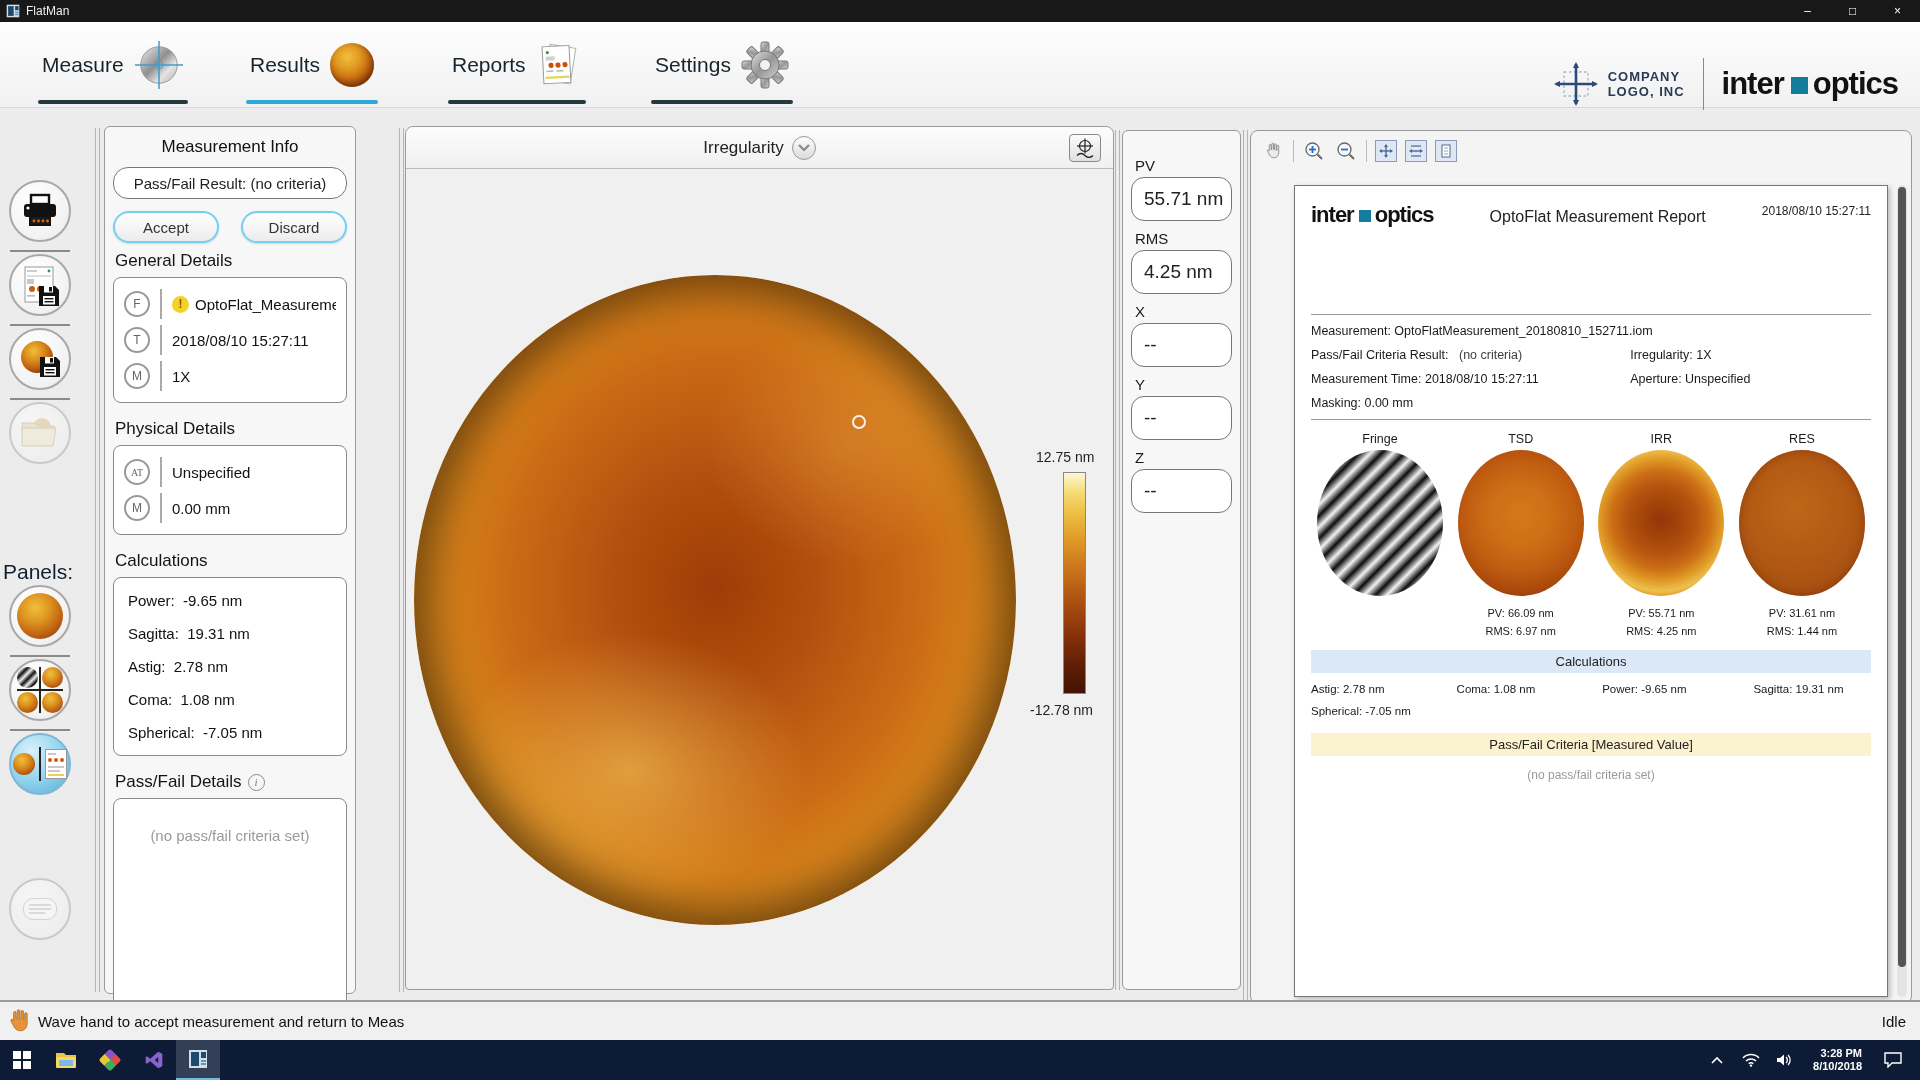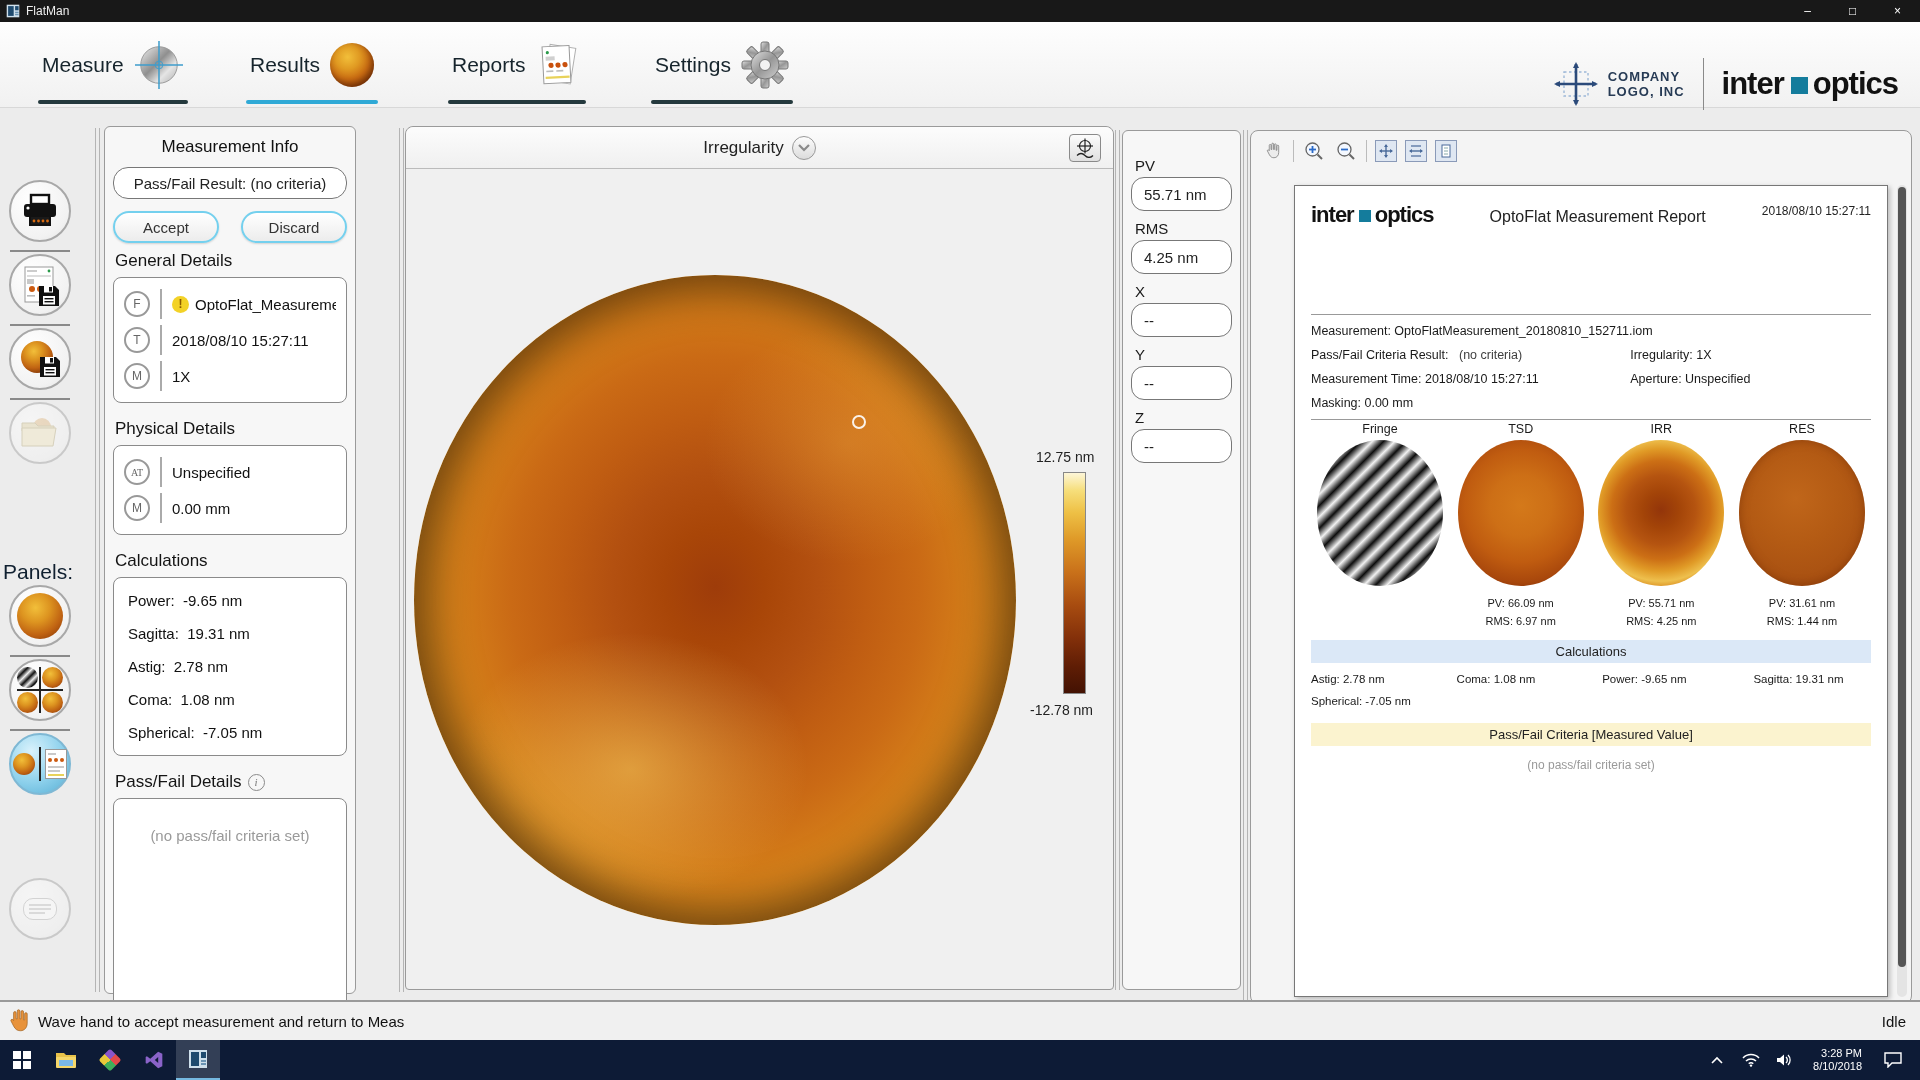--- a/index.html
+++ b/index.html
@@ -81,37 +81,37 @@
     box-shadow:inset 0 0 42px 16px rgba(25,7,0,.55);}
   .ringmark{position:absolute;left:446px;top:288px;width:14px;height:14px;border:2px solid rgba(255,255,255,.9);border-radius:50%;}
   .colorbar{position:absolute;left:657px;top:345px;width:23px;height:222px;border:1px solid #888;
     background:linear-gradient(#fdf6d8 0%,#f6de7a 8%,#eec045 18%,#df9a28 30%,#c9711a 45%,#a84c10 60%,#83300a 75%,#5f1d05 88%,#431203 100%);}
   .cbarlabel{position:absolute;font-size:14px;color:#222;white-space:nowrap;}
 
   
   .readouts{position:absolute;left:1122px;top:130px;width:119px;height:860px;background:#f7f7f7;border:1px solid #9a9a9a;border-radius:6px;padding:26px 8px 0 8px;}
   .rfield{margin-bottom:9px;}
   .rlabel{font-size:15px;color:#1a1a1a;margin:0 0 3px 4px;}
-  .rbox{height:34px;border:1px solid #777;border-radius:13px;background:#fff;font-size:15px;color:#222;display:flex;align-items:center;padding-left:12px;}
+  .rbox{height:44px;border:1px solid #777;border-radius:13px;background:#fff;font-size:19px;color:#222;display:flex;align-items:center;padding-left:12px;}
 
   
   .reportpanel{position:absolute;left:1250px;top:130px;width:662px;height:874px;background:#f4f4f4;border:1px solid #9a9a9a;border-radius:8px;}
   .rtoolbar{position:absolute;left:10px;top:6px;height:28px;display:flex;align-items:center;gap:8px;}
   .tsep{width:1px;height:22px;background:#bbb;}
   .toolicon{width:24px;height:24px;display:flex;align-items:center;justify-content:center;cursor:pointer;}
   .fitbtn{width:22px;height:22px;background:#dfe7f2;border:1px solid #8a9ab8;display:flex;align-items:center;justify-content:center;cursor:pointer;}
   .reportpage{position:absolute;left:43px;top:54px;width:594px;height:812px;background:#fff;border:1px solid #777;box-shadow:2px 2px 5px rgba(0,0,0,.25);padding:14px 16px;}
   .rpghead{display:flex;align-items:flex-start;margin-top:2px;}
   .rpgtitle{font-size:16px;color:#222;flex:1;text-align:center;margin-top:6px;}
   .rpgdate{font-size:12px;color:#222;margin-top:2px;}
   .rhr{border:none;border-top:1px solid #999;margin:0;}
   .metaline{font-size:12.5px;color:#1a1a1a;line-height:24px;}
   .metagrid{display:grid;grid-template-columns:57% 43%;font-size:12.5px;color:#1a1a1a;line-height:24px;}
   .gray{color:#404040;}
-  .thumbrow{display:flex;justify-content:space-between;margin-top:2px;}
+  .thumbrow{display:flex;justify-content:space-between;margin-top:12px;}
   .thumbcol{width:138px;display:flex;flex-direction:column;align-items:center;}
   .thumblabel{font-size:12.5px;color:#1a1a1a;margin-bottom:4px;}
   .thumb{width:126px;height:146px;border-radius:50%;}
   .thumb.fringe{background:repeating-linear-gradient(135deg,#0d0d0d 0px,#f2f2f2 8px,#0d0d0d 16px);}
   .thumb.tsd{background:radial-gradient(circle at 50% 45%,#d4791a 0%,#cd6f16 30%,#c05c10 55%,#a8470c 75%,#7e2e07 88%,#431503 97%);}
   .thumb.irr{background:radial-gradient(circle at 50% 48%,#93350a 0%,#a34408 18%,#b55410 35%,#cc6f15 50%,#e09a26 62%,#eec04e 72%,#d8881c 80%,#a84c0e 88%,#6e2505 95%,#2f0e02 100%);}
   .thumb.res{background:radial-gradient(circle at 45% 40%,#c0661a 0%,#b45b14 40%,#aa5212 70%,#99430e 90%,#7c3209 100%);box-shadow:inset 0 0 10px rgba(120,50,5,.6);}
   .pvrms{font-size:11px;color:#1a1a1a;line-height:18px;text-align:center;margin-top:8px;}
   .band{font-size:13px;color:#222;text-align:center;padding:4px 0;margin-top:10px;}
   .band.blue{background:#dbe8f7;}
@@ -125,21 +125,21 @@
   
   .statusbar{position:absolute;left:0;top:1000px;width:1920px;height:40px;background:#f0f0f0;border-top:2px solid #9a9a9a;display:flex;align-items:center;}
   .statusmsg{font-size:15px;color:#111;margin-left:6px;}
   .statusstate{position:absolute;right:14px;font-size:15px;color:#111;}
 
   
   .taskbar{position:absolute;left:0;top:1040px;width:1920px;height:40px;background:#0d1b36;display:flex;align-items:center;}
   .tbbtn{width:44px;height:40px;display:flex;align-items:center;justify-content:center;cursor:pointer;}
   .tbbtn.activeapp{background:rgba(255,255,255,.16);border-bottom:2px solid #76b9e0;}
   .tray{position:absolute;right:0;top:0;height:40px;display:flex;align-items:center;gap:6px;padding-right:10px;}
-  .traytime{color:#fff;font-size:11px;text-align:right;line-height:13px;margin:0 8px;}
+  .traytime{color:#fff;font-size:11px;text-align:right;line-height:13px;margin:0 8px;font-weight:bold;}
   .diamond{width:16px;height:16px;transform:rotate(45deg);background:conic-gradient(#e24a4a 0 25%,#3fae5a 0 50%,#e8c83a 0 75%,#8a55c8 0);border-radius:2px;}
 </style>
 </head>
 <body>
 
 <div class="titlebar">
   <svg class="appicon" viewBox="0 0 20 20">
       <rect x="1" y="1" width="18" height="18" fill="#cfe0ec"></rect>
       <rect x="3" y="3" width="8" height="14" fill="#1e4a6e"></rect>
       <rect x="13" y="3" width="5" height="6" fill="#1e4a6e"></rect>

